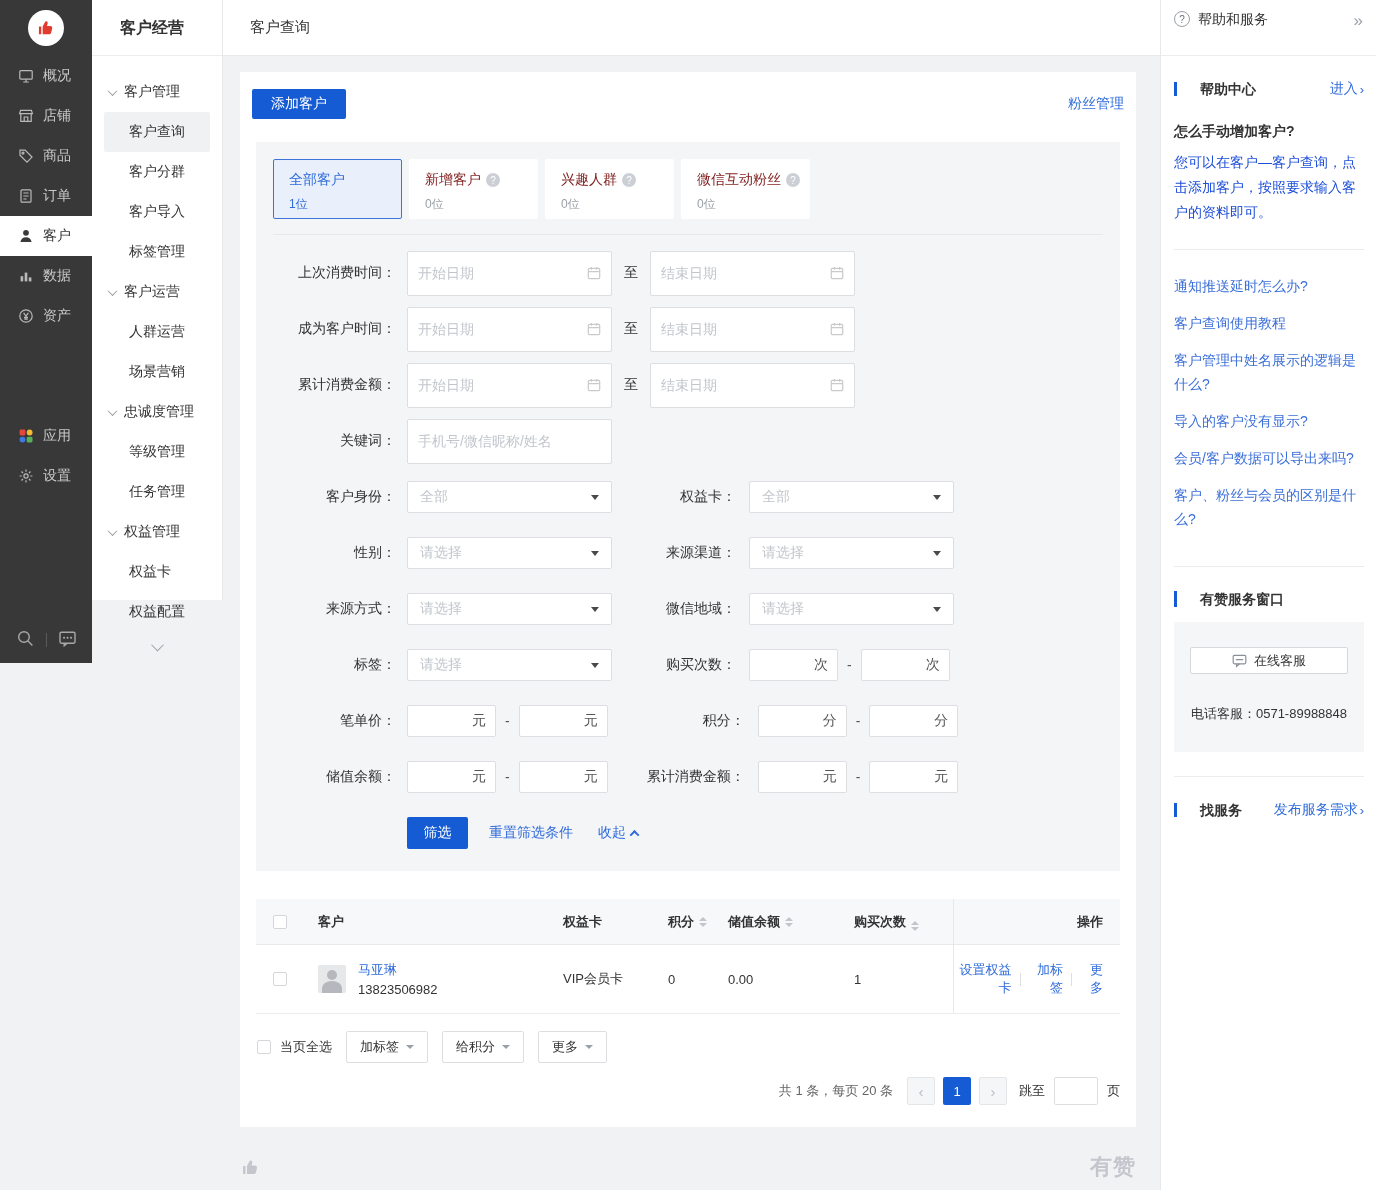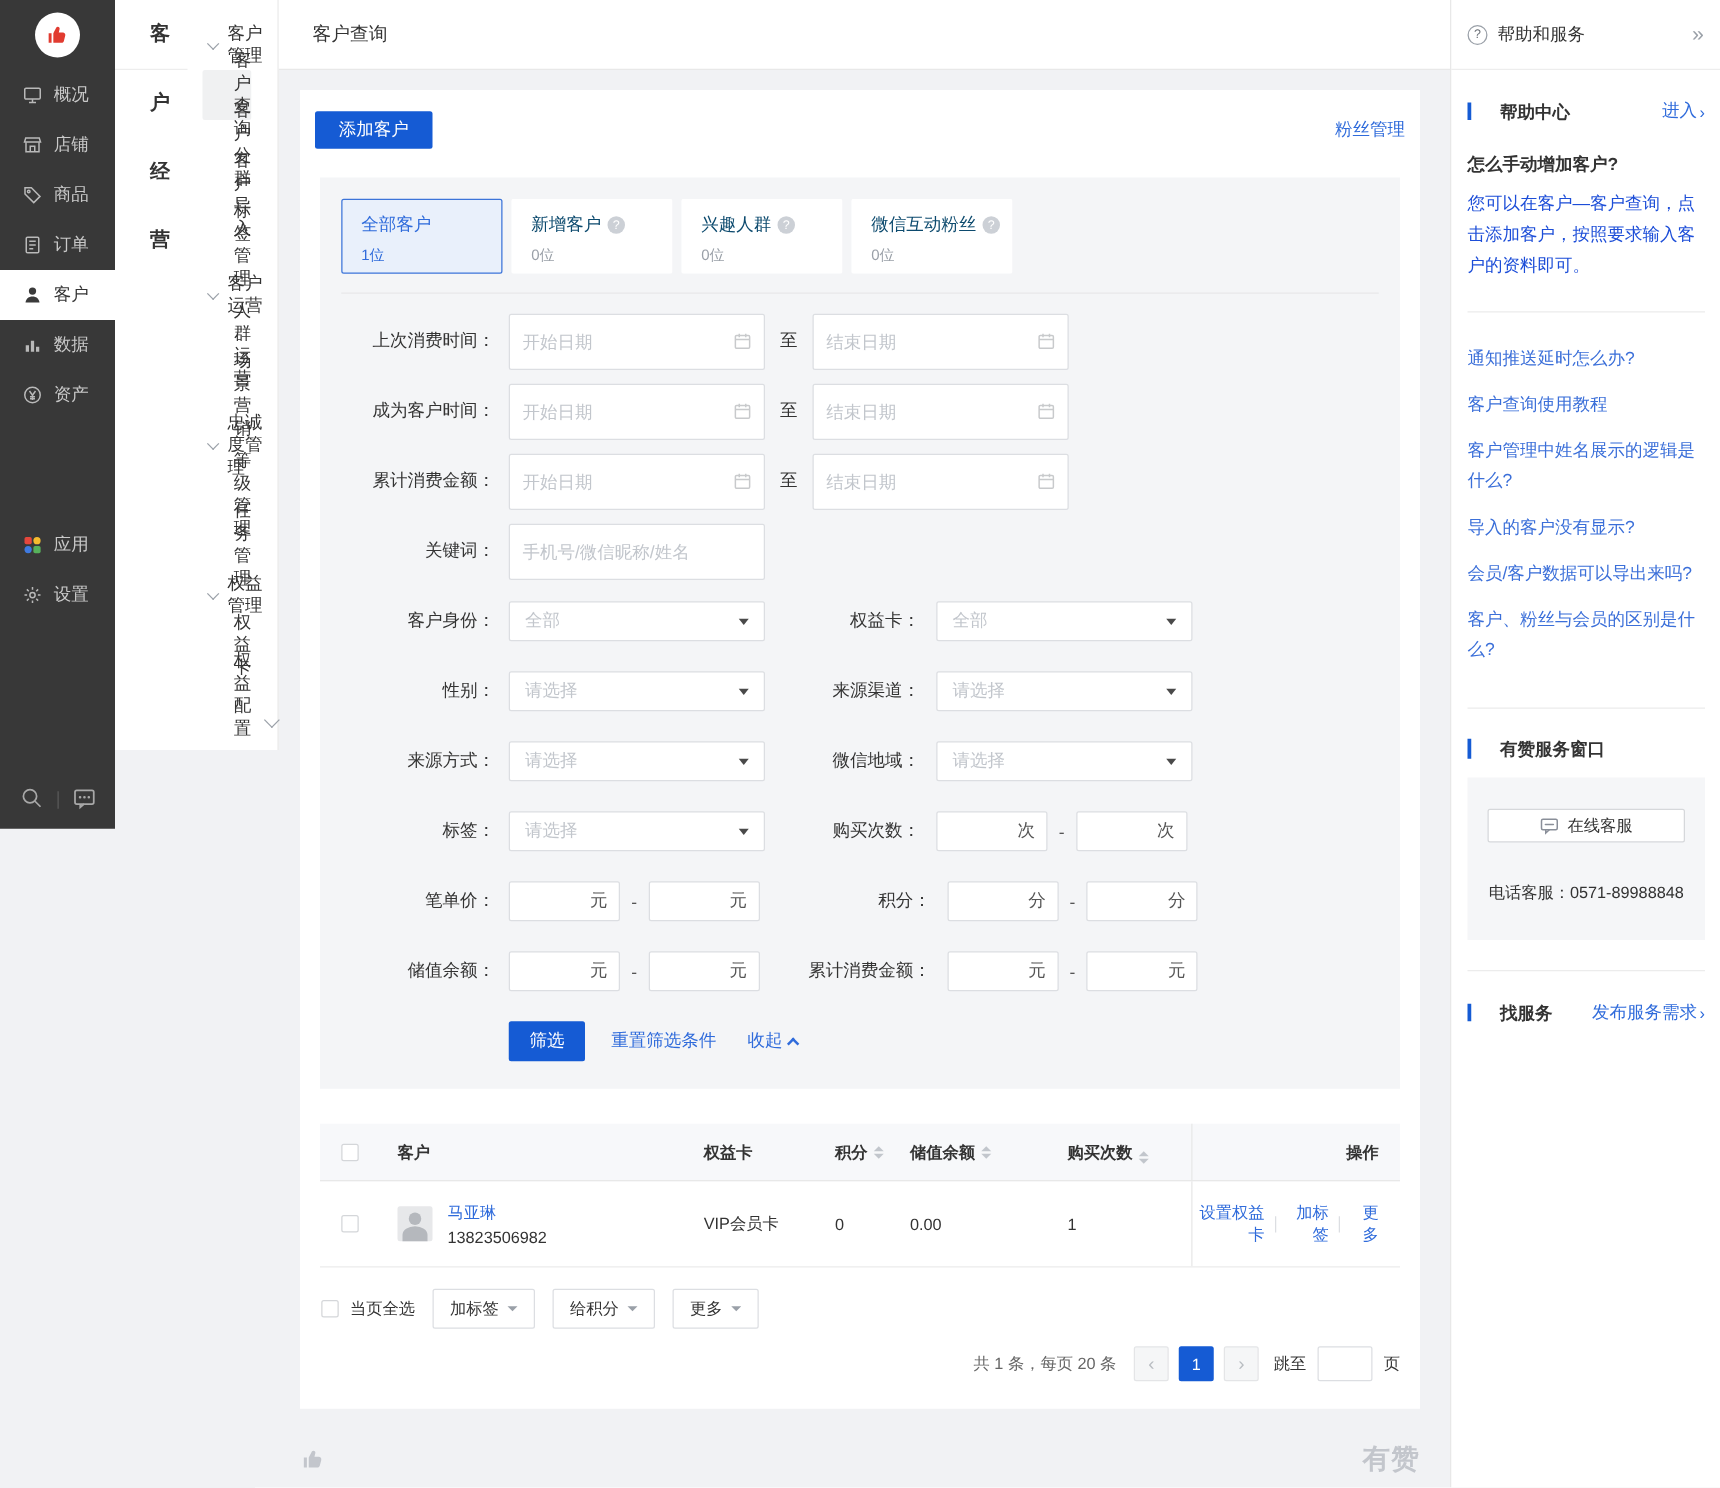--- a/index.html
+++ b/index.html
@@ -19,21 +19,21 @@
   .dnav-item.active { background:#fff; color:#333; }
   .dnav-item.active svg { stroke:#3a3a3a; }
   .dnav-item.active svg .fill { fill:#3a3a3a; }
   .dspacer { height:80px; }
   .d-tools { margin-top:auto; height:46px; display:flex; align-items:center; justify-content:center; gap:11px; }
   .d-tools svg { width:19px; height:19px; stroke:#a8a8a8; fill:none; stroke-width:1.4; }
   .d-tools .vdiv { width:1px; height:14px; background:#5a5a5a; }
   .apps-ic rect, .apps-ic circle { stroke:none; }
 
   
-  .mside { width:131px; height:600px; background:#fff; border-right:1px solid #e8e8e8; display:flex; flex:none; }
+  .mside { width:131px; height:600px; background:#fff; border-right:1px solid #e8e8e8; display:flex; flex-direction:column; flex:none; }
   .m-title { height:56px; line-height:55px; padding-left:28px; font-size:16px; font-weight:700; border-bottom:1px solid #ededed; }
   .m-list { padding-top:16px; }
   .m-group { height:40px; display:flex; align-items:center; padding-left:17px; font-size:14px; color:#333; cursor:pointer; }
   .chev-down { width:7px; height:7px; border-right:1.4px solid #9aa0a8; border-bottom:1.4px solid #9aa0a8; transform:rotate(45deg) translate(-1px,-1px); margin-right:8px; flex:none; }
   .m-child { height:40px; margin:0 12px; padding-left:25px; display:flex; align-items:center; font-size:14px; color:#333; border-radius:2px; cursor:pointer; }
   .m-child.selected { background:#f0f1f2; }
   .m-collapse { margin-top:auto; padding:10px 0 18px; display:flex; justify-content:center; cursor:pointer; }
   .m-collapse .chev-down { width:9px; height:9px; margin:0; }
 
   
@@ -41,21 +41,21 @@
   .topbar { height:56px; background:#fff; border-bottom:1px solid #e8e8e8; display:flex; align-items:center; padding-left:27px; font-size:15px; color:#333; flex:none; }
   .content { flex:1; padding:16px 24px 0 17px; }
   .card { background:#fff; padding-bottom:22px; }
   .card-head { display:flex; align-items:center; justify-content:space-between; padding:17px 12px 23px; }
   .btn-primary { background:#155bd4; color:#fff; border:none; height:30px; padding:0 19px; font-size:14px; border-radius:2px; cursor:pointer; font-family:inherit; }
   a.link { color:#2f6bdb; text-decoration:none; font-size:14px; cursor:pointer; }
 
   .filter-panel { margin:0 16px; background:#f4f5f7; padding:17px 17px 22px; }
   .tabs { display:flex; gap:7px; }
   .tab { width:129px; height:60px; background:#fff; border:1px solid transparent; border-radius:2px; padding:11px 15px; cursor:pointer; }
-  .tab .t-label { font-size:14px; color:#0c4a6e; display:flex; align-items:center; white-space:nowrap; }
+  .tab .t-label { font-size:14px; color:#7f1d1d; display:flex; align-items:center; white-space:nowrap; }
   .tab .t-count { font-size:12px; color:#9aa0a8; margin-top:7px; }
   .tab.active { background:#e9f0fb; border-color:#3c74d9; }
   .tab.active .t-label, .tab.active .t-count { color:#2f6bdb; }
   .tab.wide { width:129px; }
   .q-badge { width:14px; height:14px; border-radius:50%; background:#ccd0d6; color:#fff; font-size:10px; display:inline-flex; align-items:center; justify-content:center; margin-left:5px; flex:none; }
   .q-badge::before { content:"?"; }
   .tabs-divider { border-top:1px solid #e7e8ea; margin:15px 0 22px; }
 
   .form-row { display:flex; align-items:center; height:32px; margin-bottom:24px; }
   .form-row:last-child { margin-bottom:0; }
@@ -119,21 +119,21 @@
   .pg-jump { font-size:13px; color:#333; margin:0 9px 0 4px; }
   .pg-input { width:44px; height:28px; border:1px solid #dcdee2; border-radius:2px; outline:none; font-size:13px; padding:0 6px; font-family:inherit; }
   .pg-unit { font-size:13px; margin-left:9px; }
 
   .footer-brand { display:flex; align-items:center; justify-content:space-between; gap:6px; margin-top:25px; }
   .footer-brand svg { width:21px; height:21px; fill:#c3c6cc; }
   .footer-brand .fb-text { font-size:22px; font-weight:700; color:#c3c6cc; letter-spacing:1px; }
 
   
   .hpanel { width:216px; height:1190px; background:#fff; border-left:1px solid #e8e8e8; flex:none; display:flex; flex-direction:column; }
-  .hp-header { height:56px; border-bottom:1px solid #ededed; display:flex; align-items:center; padding:0 13px; flex:none; }
+  .hp-header { height:56px; border-bottom:1px solid #ededed; display:flex; padding:11px 13px; flex:none; }
   .q-outline { width:16px; height:16px; border:1px solid #9aa0a8; border-radius:50%; color:#6b7077; font-size:10px; display:inline-flex; align-items:center; justify-content:center; margin-right:8px; flex:none; }
   .q-outline::before { content:"?"; }
   .hp-title { font-size:14px; color:#333; flex:1; }
   .dbl-chev { color:#9aa0a8; font-size:17px; cursor:pointer; }
   .dbl-chev::before { content:"»"; }
   .hp-body { padding:24px 12px 0 13px; }
   .sec-row { display:flex; align-items:center; justify-content:space-between; }
   .sec-title { font-size:14px; font-weight:700; color:#333; border-left:3px solid #155bd4; padding-left:23px; line-height:14px; }
   .enter-link { color:#2f6bdb; font-size:14px; display:inline-flex; align-items:center; cursor:pointer; }
   .enter-link .arr { margin-left:2px; font-size:13px; }

